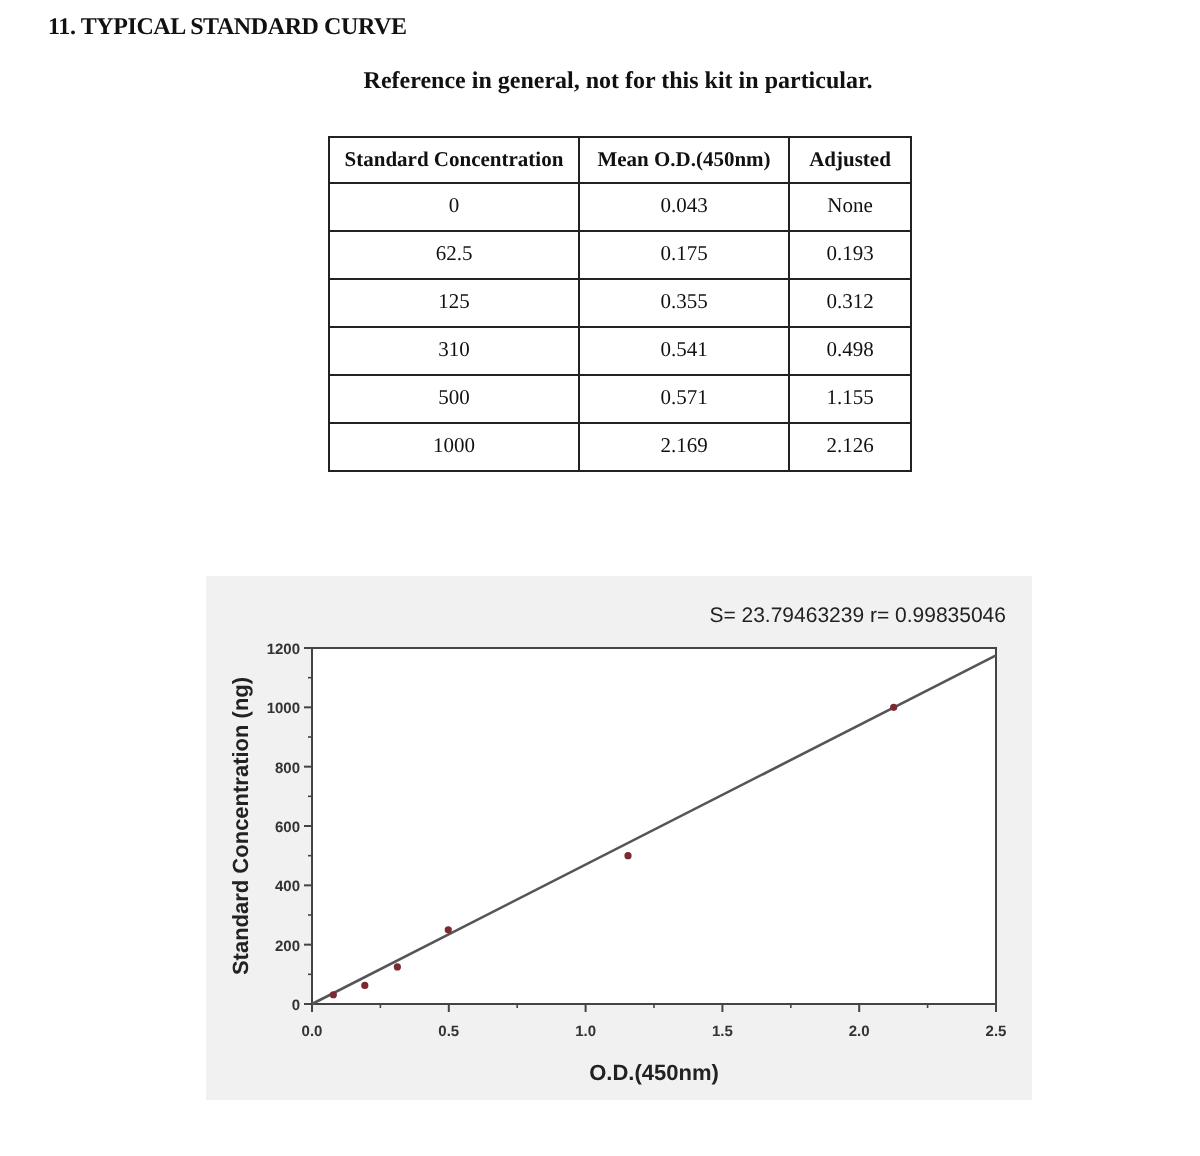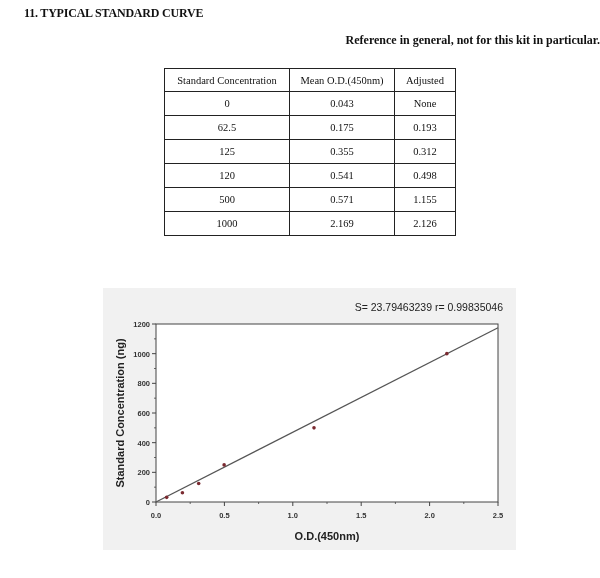--- a/index.html
+++ b/index.html
@@ -1,21 +1,21 @@
 <!DOCTYPE html>
 <html><head>
 <meta charset="utf-8">
 <style>
   html, body { margin:0; padding:0; background:#ffffff; }
   body { width:600px; height:578px; position:relative; overflow:hidden; font-family:"Liberation Serif", serif; color:#111; }
   .section-title { position:absolute; left:24px; top:6px; font-size:12px; font-weight:bold; letter-spacing:-0.2px; }
-  .subtitle { position:absolute; left:0; width:600px; top:33px; text-align:right; font-size:12px; font-weight:bold; padding-left:18px; box-sizing:border-box; }
+  .subtitle { position:absolute; left:0; width:600px; top:33px; text-align:center; font-size:12px; font-weight:bold; padding-left:18px; box-sizing:border-box; }
   table.data { position:absolute; left:164px; top:68px; border-collapse:collapse; font-size:10.5px; }
   table.data th, table.data td { border:1px solid #222; text-align:center; height:23px; padding:0; font-weight:normal; }
-  table.data th { height:22px; }
+  table.data th { height:22px;font-weight:bold; }
   .c1 { width:124px; } .c2 { width:104px; } .c3 { width:60px;margin-left:16px; }
   .plot-wrap { position:absolute; left:103px; top:288px; width:413px; height:262px; background:#f1f1f1; }
   .plot-wrap svg { position:absolute; left:0; top:0; }
   .sans { font-family:"Liberation Sans", sans-serif; }
 </style>
 </head>
 <body>
 
 <div class="section-title">11. TYPICAL STANDARD CURVE</div>
 <div class="subtitle">Reference in general, not for this kit in particular.</div>
@@ -38,21 +38,21 @@
       <td>62.5</td>
       <td>0.175</td>
       <td>0.193</td>
     </tr>
     <tr>
       <td>125</td>
       <td>0.355</td>
       <td>0.312</td>
     </tr>
     <tr>
-      <td>120</td>
+      <td>310</td>
       <td>0.541</td>
       <td>0.498</td>
     </tr>
     <tr>
       <td>500</td>
       <td>0.571</td>
       <td>1.155</td>
     </tr>
     <tr>
       <td>1000</td>

